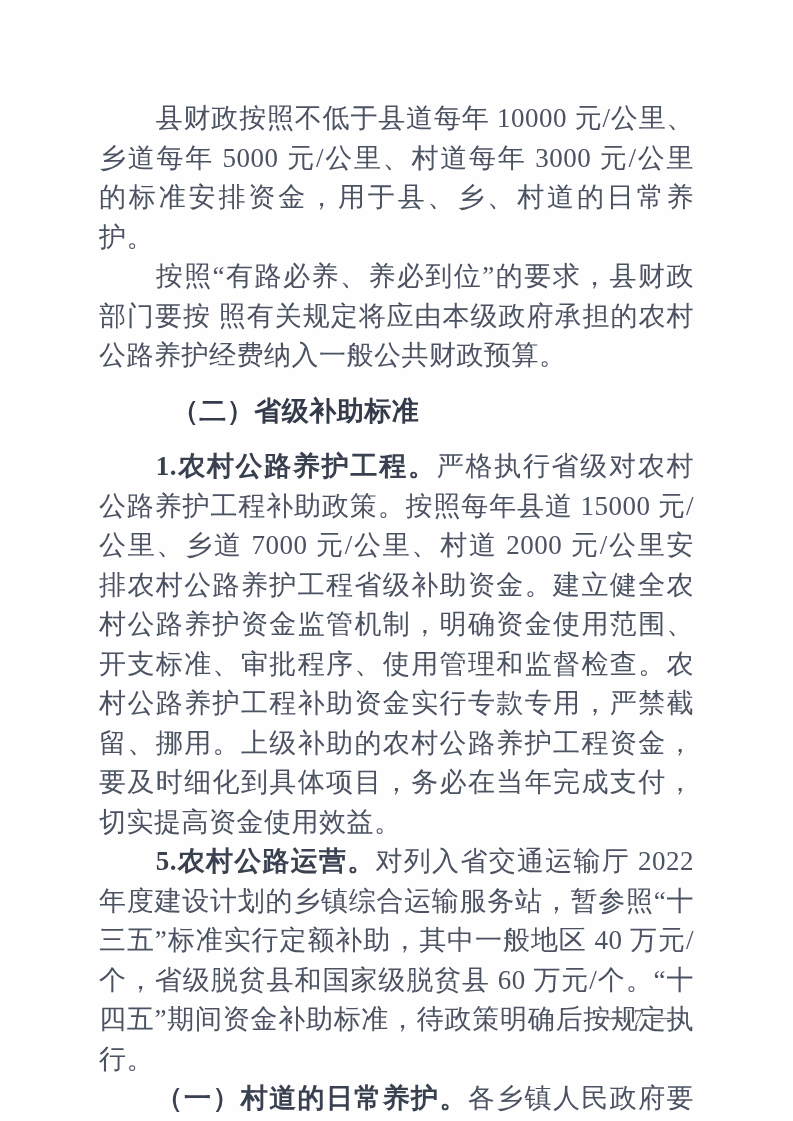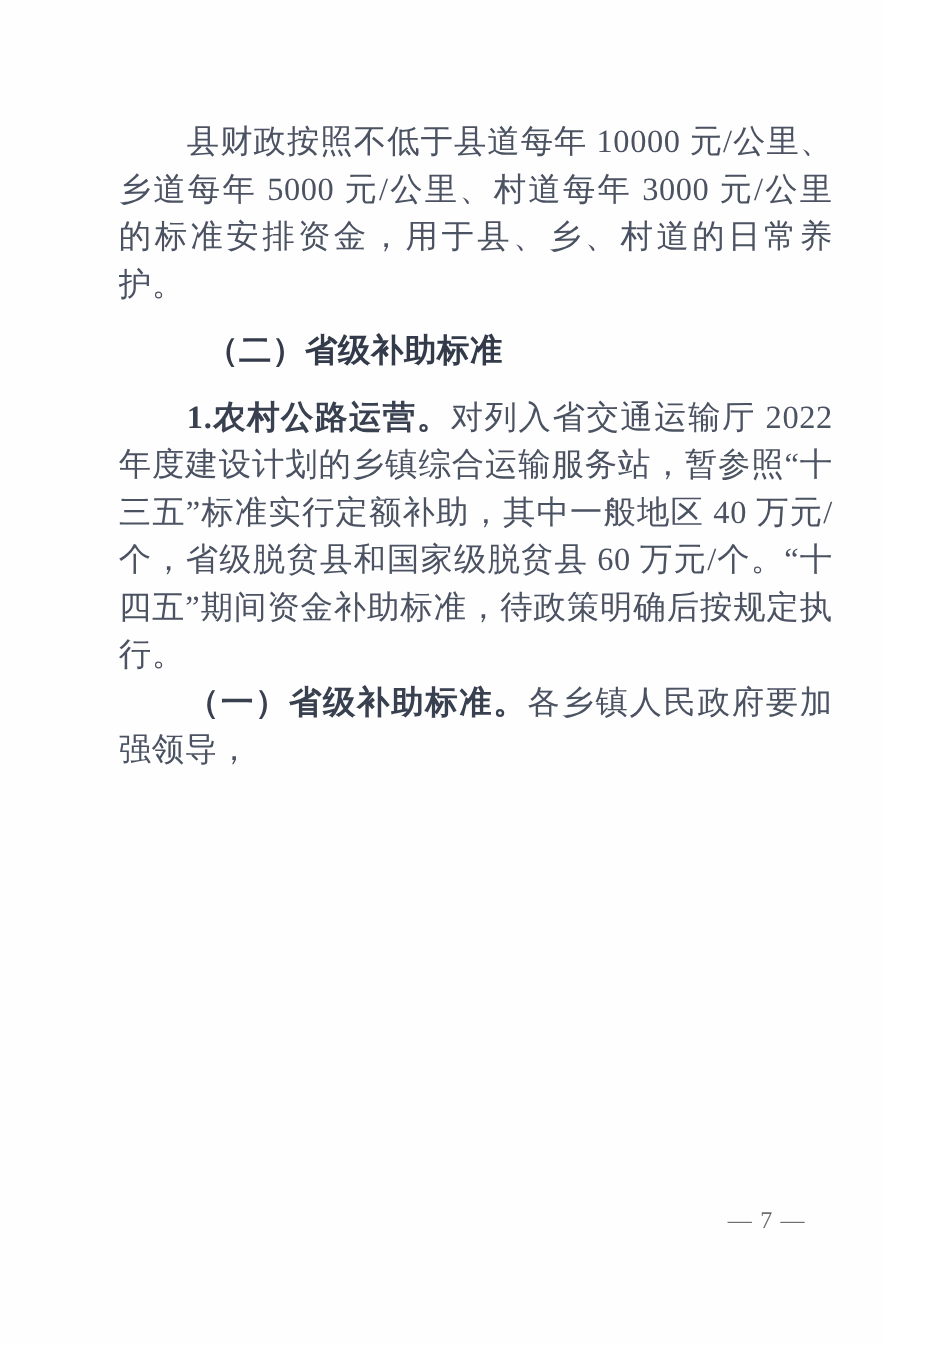--- a/index.html
+++ b/index.html
@@ -70,28 +70,30 @@
 </style>
 </head>
 <body>
 
 <div class="page">
 
   <div class="text-column">
 
     <p class="para"><span>县财政按照不低于县道每年 10000 元/公里、乡道每年 5000 元/公里、村道每年 3000 元/公里的标准安排资金，用于县、乡、村道的日常养护。</span></p>
 
+    <p class="para"><span>按照“有路必养、养必到位”的要求，县财政部门要按 照有关规定将应由本级政府承担的农村公路养护经费纳入一般公共财政预算。</span></p>
 
     <p class="sub-heading">（二）省级补助标准</p>
 
+    <p class="para"><span class="lead">1.农村公路养护工程。</span><span>严格执行省级对农村公路养护工程补助政策。按照每年县道 15000 元/公里、乡道 7000 元/公里、村道 2000 元/公里安排农村公路养护工程省级补助资金。建立健全农村公路养护资金监管机制，明确资金使用范围、开支标准、审批程序、使用管理和监督检查。农村公路养护工程补助资金实行专款专用，严禁截留、挪用。上级补助的农村公路养护工程资金，要及时细化到具体项目，务必在当年完成支付，切实提高资金使用效益。</span></p>
 
-    <p class="para"><span class="lead">1.农村公路运营。</span><span>对列入省交通运输厅 2022 年度建设计划的乡镇综合运输服务站，暂参照“十三五”标准实行定额补助，其中一般地区 40 万元/个，省级脱贫县和国家级脱贫县 60 万元/个。“十四五”期间资金补助标准，待政策明确后按规定执行。</span></p>
+    <p class="para"><span class="lead">5.农村公路运营。</span><span>对列入省交通运输厅 2022 年度建设计划的乡镇综合运输服务站，暂参照“十三五”标准实行定额补助，其中一般地区 40 万元/个，省级脱贫县和国家级脱贫县 60 万元/个。“十四五”期间资金补助标准，待政策明确后按规定执行。</span></p>
 
 
-    <p class="para"><span class="lead">（一）省级补助标准。</span><span>各乡镇人民政府要加强领导，</span></p>
+    <p class="para"><span class="lead">（一）村道的日常养护。</span><span>各乡镇人民政府要加强领导，</span></p>
 
   </div>
 
   <div class="page-number">— 7 —</div>
 
   <div class="scan-edge"></div>
 
 </div>
 
 </body></html>

